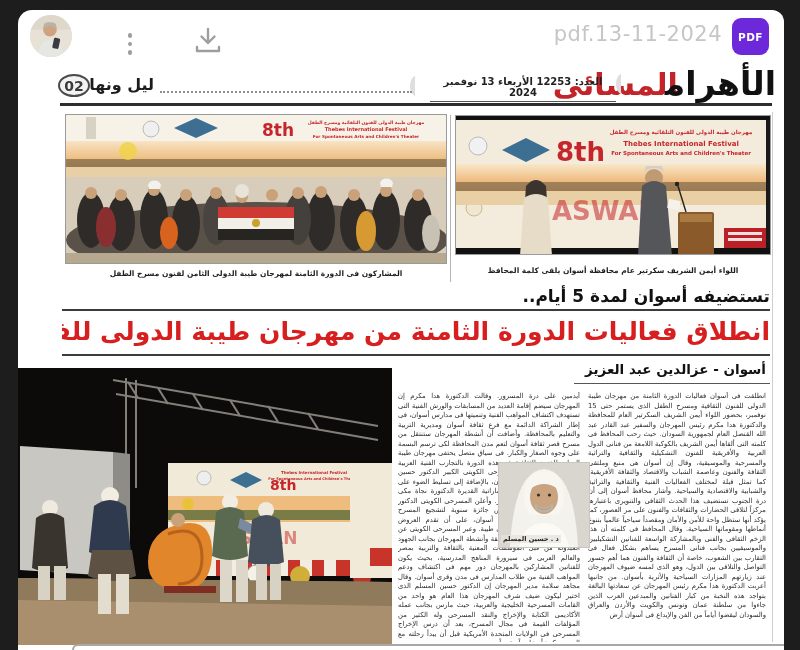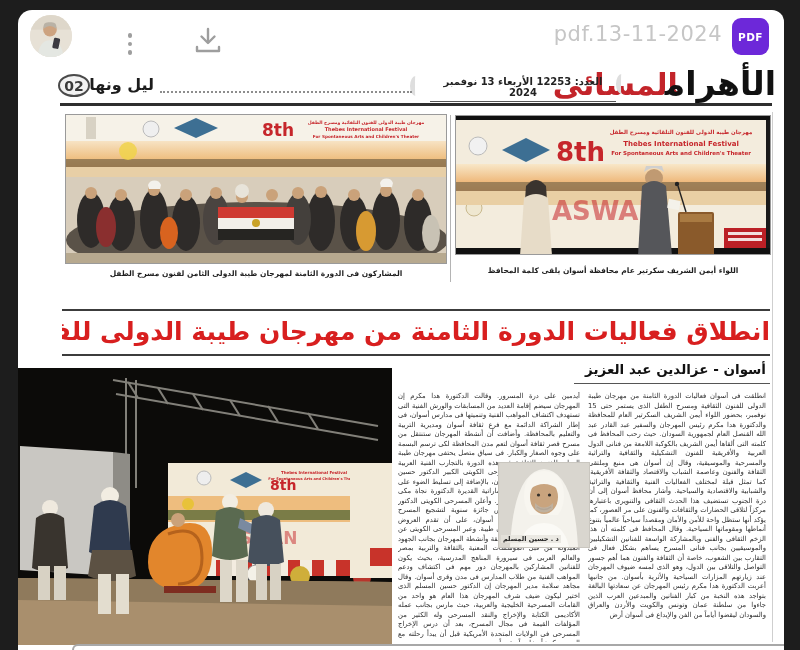--- a/index.html
+++ b/index.html
@@ -201,20 +201,21 @@
         <circle cx="221" cy="68" r="2.2" fill="#222"></circle>
       </g>
       <rect x="268" y="112" width="42" height="20" fill="#bb2026"></rect>
       <rect x="272" y="116" width="34" height="3" fill="#f2dede"></rect>
       <rect x="272" y="122" width="34" height="3" fill="#f2dede"></rect>
       <rect x="310" y="4" width="6" height="128" fill="#191919"></rect>
     </svg>
   </div>
   <div class="abs caption" style="left:455px;top:266px;width:316px;">اللواء أيمن الشريف سكرتير عام محافظة أسوان يلقى كلمة المحافظ</div>
 
+  <div class="abs kicker">تستضيفه أسوان لمدة 5 أيام..</div>
   <div class="abs hrule" style="top:309px;"></div>
   <div class="abs headline">انطلاق فعاليات الدورة الثامنة من مهرجان طيبة الدولى للفنون ومسرح الطفل</div>
   <div class="abs hrule" style="top:354px;"></div>
   <div class="abs byline">أسوان - عزالدين عبد العزيز</div>
   <div class="abs byline-rule"></div>
 
   <div class="abs bodycol" style="left:588px;width:178px;">انطلقت فى أسوان فعاليات الدورة الثامنة من مهرجان طيبة الدولى للفنون الثقافية ومسرح الطفل الذى يستمر حتى 15 نوفمبر، بحضور اللواء أيمن الشريف السكرتير العام للمحافظة والدكتورة هدا مكرم رئيس المهرجان والسفير عبد القادر عبد الله القنصل العام لجمهورية السودان. حيث رحب المحافظ فى كلمته التى ألقاها أيمن الشريف بالكوكبة اللامعة من فنانى الدول العربية والأفريقية للفنون التشكيلية والثقافية والتراثية والمسرحية والموسيقية، وقال إن أسوان هى منبع وملتقى الثقافة والفنون وعاصمة الشباب والاقتصاد والثقافة الأفريقية، كما تمثل قبلة لمختلف الفعاليات الفنية والثقافية والتراثية والشبابية والاقتصادية والسياحية. وأشار محافظ أسوان إلى أن درة الجنوب تستضيف هذا الحدث الثقافى والتنويرى باعتبارها مركزاً لتلاقى الحضارات والثقافات والفنون على مر العصور، كما يؤكد أنها ستظل واحة للأمن والأمان ومقصداً سياحياً عالمياً بتنوع أنماطها ومقوماتها السياحية. وقال المحافظ فى كلمته أن هذا الزخم الثقافى والفنى وبالمشاركة الواسعة للفنانين التشكيليين والموسيقيين بجانب فنانى المسرح يساهم بشكل فعال فى التقارب بين الشعوب، خاصة أن الثقافة والفنون هما أهم جسور التواصل والتلاقى بين الدول، وهو الذى لمسه ضيوف المهرجان عند زيارتهم المزارات السياحية والأثرية بأسوان. من جانبها أعربت الدكتورة هدا مكرم رئيس المهرجان عن سعادتها البالغة بتواجد هذه النخبة من كبار الفنانين والمبدعين العرب الذين جاءوا من سلطنة عمان وتونس والكويت والأردن والعراق والسودان ليقضوا أياماً من الفن والإبداع فى أسوان أرض</div>
   <div class="abs bodycol" style="left:398px;width:182px;">أيدمين على درة المسرور. وقالت الدكتورة هدا مكرم إن المهرجان سيضم إقامة العديد من المسابقات والورش الفنية التى تستهدف اكتشاف المواهب الفنية وتنميتها فى مدارس أسوان، فى إطار الشراكة الدائمة مع فرع ثقافة أسوان ومديرية التربية والتعليم بالمحافظة. وأضافت أن أنشطة المهرجان ستنتقل من مسرح قصر ثقافة أسوان لتعم مدن المحافظة لكى ترسم البسمة على وجوه الصغار والكبار. فى سياق متصل يحتفى مهرجان طيبة الدولى للفنون الثقافية فى هذه الدورة بالتجارب الفنية العربية المبدعة، كما يحتفى بالمسرحى الكويتى الكبير الدكتور حسين المسلم ضيف شرف المهرجان، بالإضافة إلى تسليط الضوء على تجربتى الفنانة التشكيلية الإماراتية القديرة الدكتورة نجاة مكى والمبدعة الأردنية ريمة الناصر. وأعلن المسرحى الكويتى الدكتور حسين المسلم عن تخصيص جائزة سنوية لتشجيع المسرح المدرسى بمدارس محافظة أسوان، على أن تقدم العروض الفائزة ضمن فعاليات مهرجان طيبة. وعبر المسرحى الكويتى عن أمله فى أن تسهم تلك المسابقة وأنشطة المهرجان بجانب الجهود المبذولة من قبل المؤسسات المعنية بالثقافة والتربية بمصر والعالم العربى فى سيرورة المناهج المدرسية، بحيث يكون للفنانين المشاركين بالمهرجان دور مهم فى اكتشاف ودعم المواهب الفنية من طلاب المدارس فى مدن وقرى أسوان. وقال مجاهد سلامة مدير المهرجان إن الدكتور حسين المسلم الذى اختير ليكون ضيف شرف المهرجان هذا العام هو واحد من القامات المسرحية الخليجية والعربية، حيث مارس بجانب عمله الأكاديمى الكتابة والإخراج والنقد المسرحى وله الكثير من المؤلفات القيمة فى مجال المسرح، بعد أن درس الإخراج المسرحى فى الولايات المتحدة الأمريكية قبل أن يبدأ رحلته مع المسرح كويتياً وخليجياً وعربياً</div>
 
   <div class="abs portrait">

